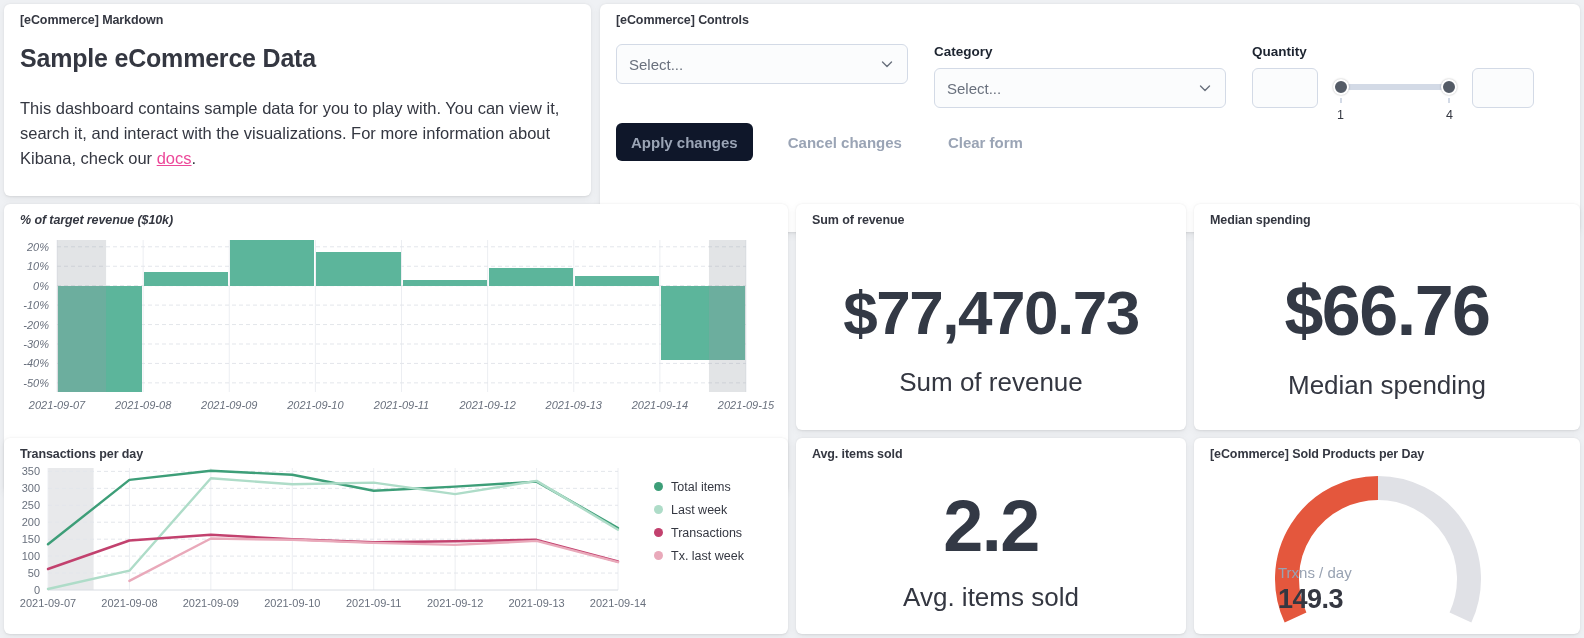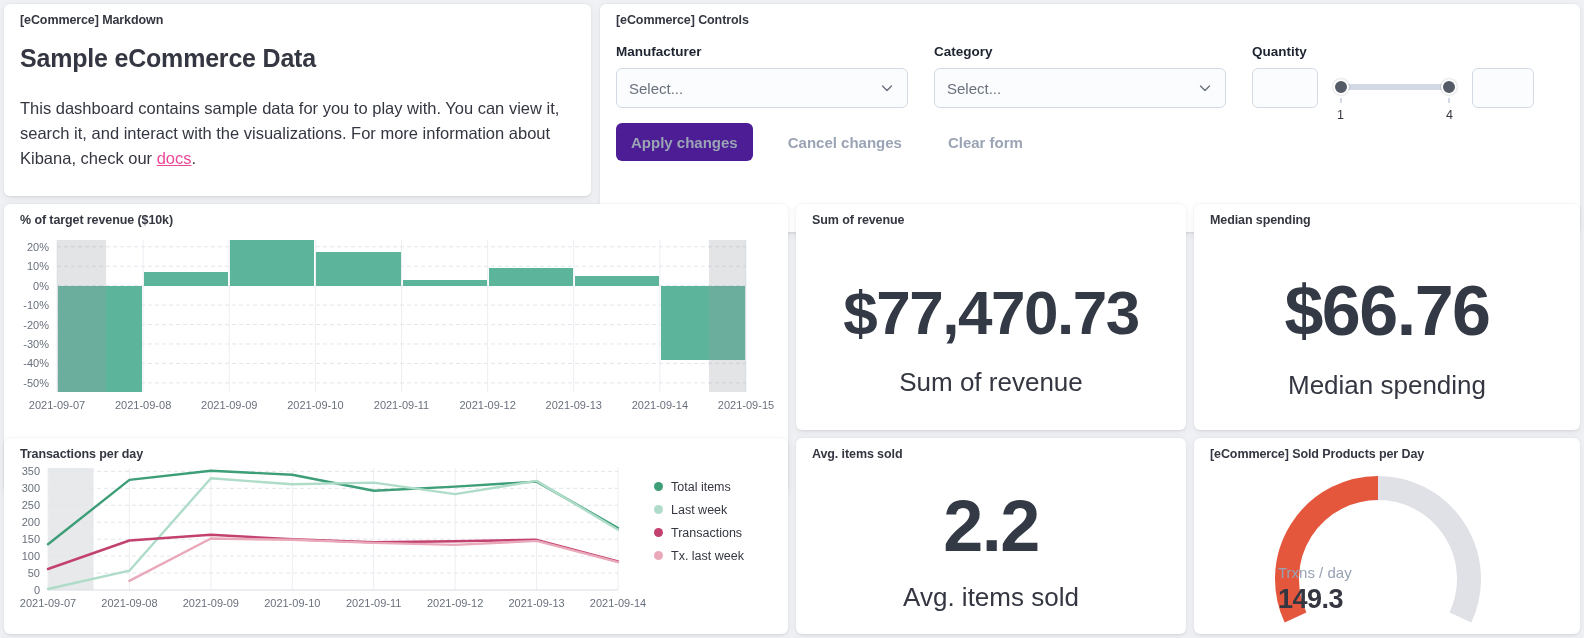--- a/index.html
+++ b/index.html
@@ -60,21 +60,21 @@
   .slider .handle.h-max { right:-3px; }
   .slider .tickmark { position:absolute; top:30px; width:2px; height:5px; background:#d3dae6; }
   .slider .tickmark.t-min { left:4px; }
   .slider .tickmark.t-max { right:4px; }
   .slider .s-label { position:absolute; top:40px; font-size:12.5px; color:#343741; }
   .slider .s-label.l-min { left:1px; }
   .slider .s-label.l-max { right:1px; }
   .controls-buttons { position:absolute; top:119px; left:16px; display:flex; align-items:center; }
   .btn-apply {
     height:38px; padding:0 15px; border:none; border-radius:6px;
-    background:#4c1d95; color:#9aa4b5; font-size:15px; font-weight:bold;
+    background:#0f172a; color:#9aa4b5; font-size:15px; font-weight:bold;
     font-family:inherit; cursor:pointer;
   }
   .btn-text {
     border:none; background:none; color:#9aa4b5; font-size:15px; font-weight:bold;
     font-family:inherit; cursor:pointer; padding:0;
   }
   .btn-cancel { margin-left:35px;text-align:right; }
   .btn-clear { margin-left:46px; }
   
   .chart-svg { position:absolute; left:0; top:0; }
@@ -103,21 +103,20 @@
   <div class="panel-header">[eCommerce] Markdown</div>
   <h1>Sample eCommerce Data</h1>
   <p class="md-body"><span>This dashboard contains sample data for you to play with. You can view it, search it, and interact with the visualizations. For more information about Kibana, check our </span><span class="docs-link">docs</span><span>.</span></p>
 </div>
 
 <div class="panel" id="p-controls" style="left:600px;top:4px;width:980px;height:228px;">
   <div class="panel-header">[eCommerce] Controls</div>
 
   <div class="controls-row">
     <div class="ctrl-group" style="width:292px;">
-      <div class="ctrl-label">Manufacturer</div>
       <div class="select">
         <span class="ph">Select...</span>
         <span class="chev">
           <svg width="16" height="16" viewBox="0 0 16 16">
               <path d="M3.5 6 8 10.5 12.5 6" fill="none" stroke="#69707d" stroke-width="1.4" stroke-linecap="round" stroke-linejoin="round"></path>
             </svg>
         </span>
       </div>
     </div>
 
@@ -151,21 +150,21 @@
     </div>
   </div>
 
   <div class="controls-buttons">
     <button class="btn-apply">Apply changes</button>
     <button class="btn-text btn-cancel">Cancel changes</button>
     <button class="btn-text btn-clear">Clear form</button>
   </div>
 </div>
 
-<div class="panel" id="p-bar" style="left:4px;top:204px;width:784px;height:288px;">
+<div class="panel" id="p-bar" style="left:4px;top:204px;width:784px;height:288px;font-style:italic;">
   <div class="panel-header">% of target revenue ($10k)</div>
   <svg class="chart-svg" id="bar-chart" width="784" height="226">
       <line x1="53" y1="36" x2="53" y2="188" stroke="#eceef2" stroke-width="1"></line>
       <line x1="139.125" y1="36" x2="139.125" y2="188" stroke="#eceef2" stroke-width="1"></line>
       <line x1="225.25" y1="36" x2="225.25" y2="188" stroke="#eceef2" stroke-width="1"></line>
       <line x1="311.375" y1="36" x2="311.375" y2="188" stroke="#eceef2" stroke-width="1"></line>
       <line x1="397.5" y1="36" x2="397.5" y2="188" stroke="#eceef2" stroke-width="1"></line>
       <line x1="483.625" y1="36" x2="483.625" y2="188" stroke="#eceef2" stroke-width="1"></line>
       <line x1="569.75" y1="36" x2="569.75" y2="188" stroke="#eceef2" stroke-width="1"></line>
       <line x1="655.875" y1="36" x2="655.875" y2="188" stroke="#eceef2" stroke-width="1"></line>

